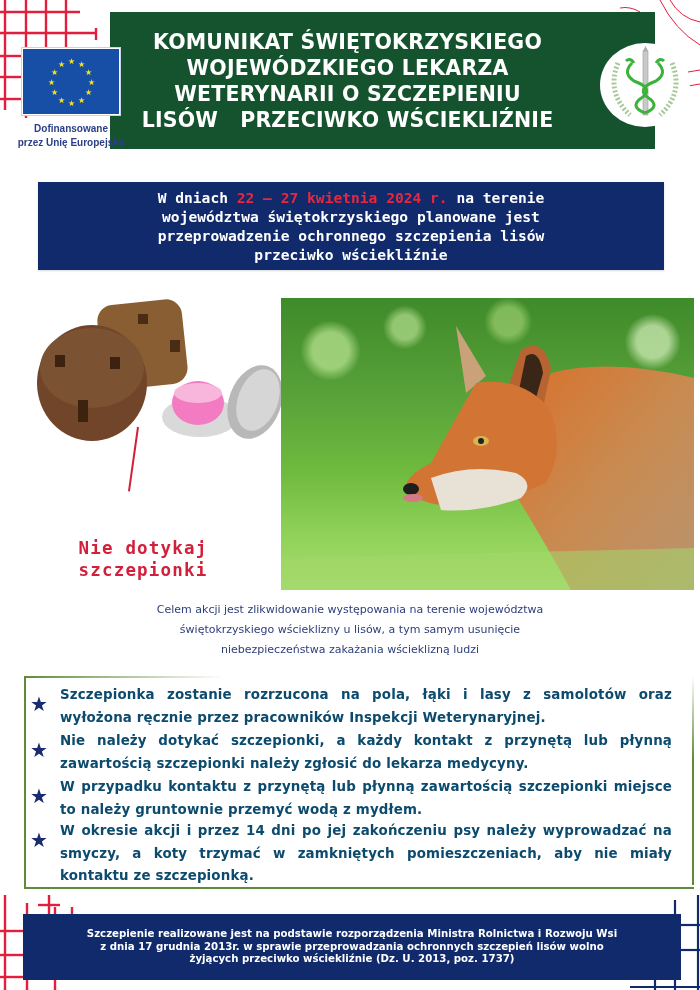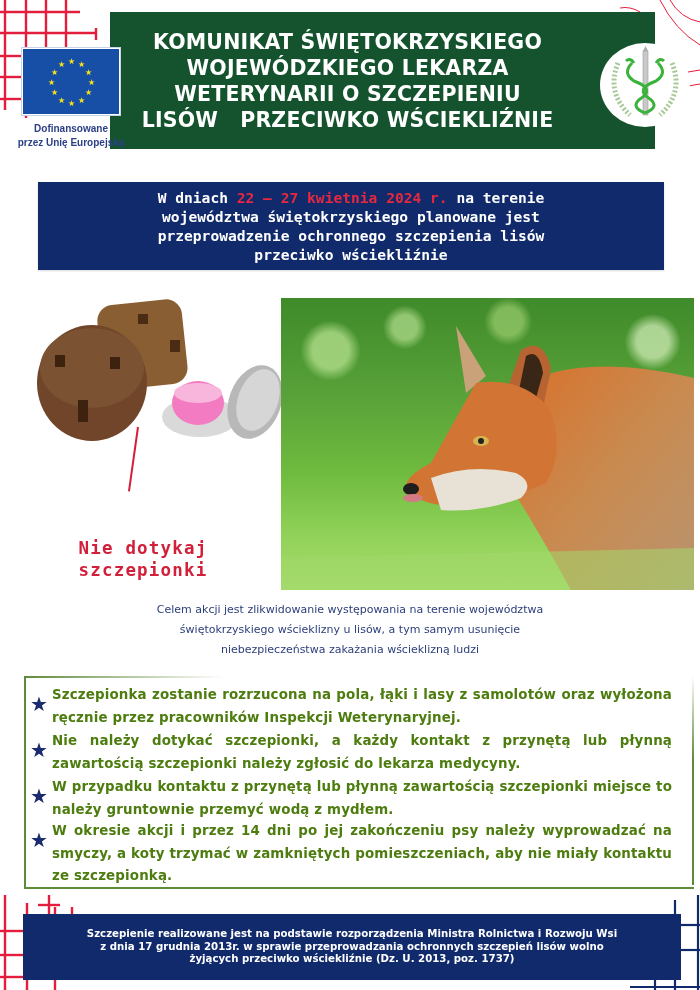--- a/index.html
+++ b/index.html
@@ -95,21 +95,21 @@
     background: linear-gradient(90deg, rgba(95,138,58,0) 55%, #5f8a3a 100%);
   }
   .bullet {
     position: absolute; left: 36px; width: 636px;
   }
   .bullet-star {
     position: absolute; left: -6px; top: 10px;
     color: #1b2b70; font-size: 20px; line-height: 20px;
   }
   .bullet-text {
-    margin-left: 16px; color: #4d7c0f; font-family: "DejaVu Sans", sans-serif;
+    margin-left: 24px; color: #0c4a6e; font-family: "DejaVu Sans", sans-serif;
     font-weight: bold; font-size: 13.4px; line-height: 22.5px;
     text-align: justify; letter-spacing: 0.15px;
   }
 
   
   .footer-box {
     position: absolute; left: 23px; top: 914px; width: 658px; height: 66px;
     background: #102a6c; color: #fff; text-align: center;
     display: flex; align-items: center; justify-content: center; padding: 0 24px;
   }

